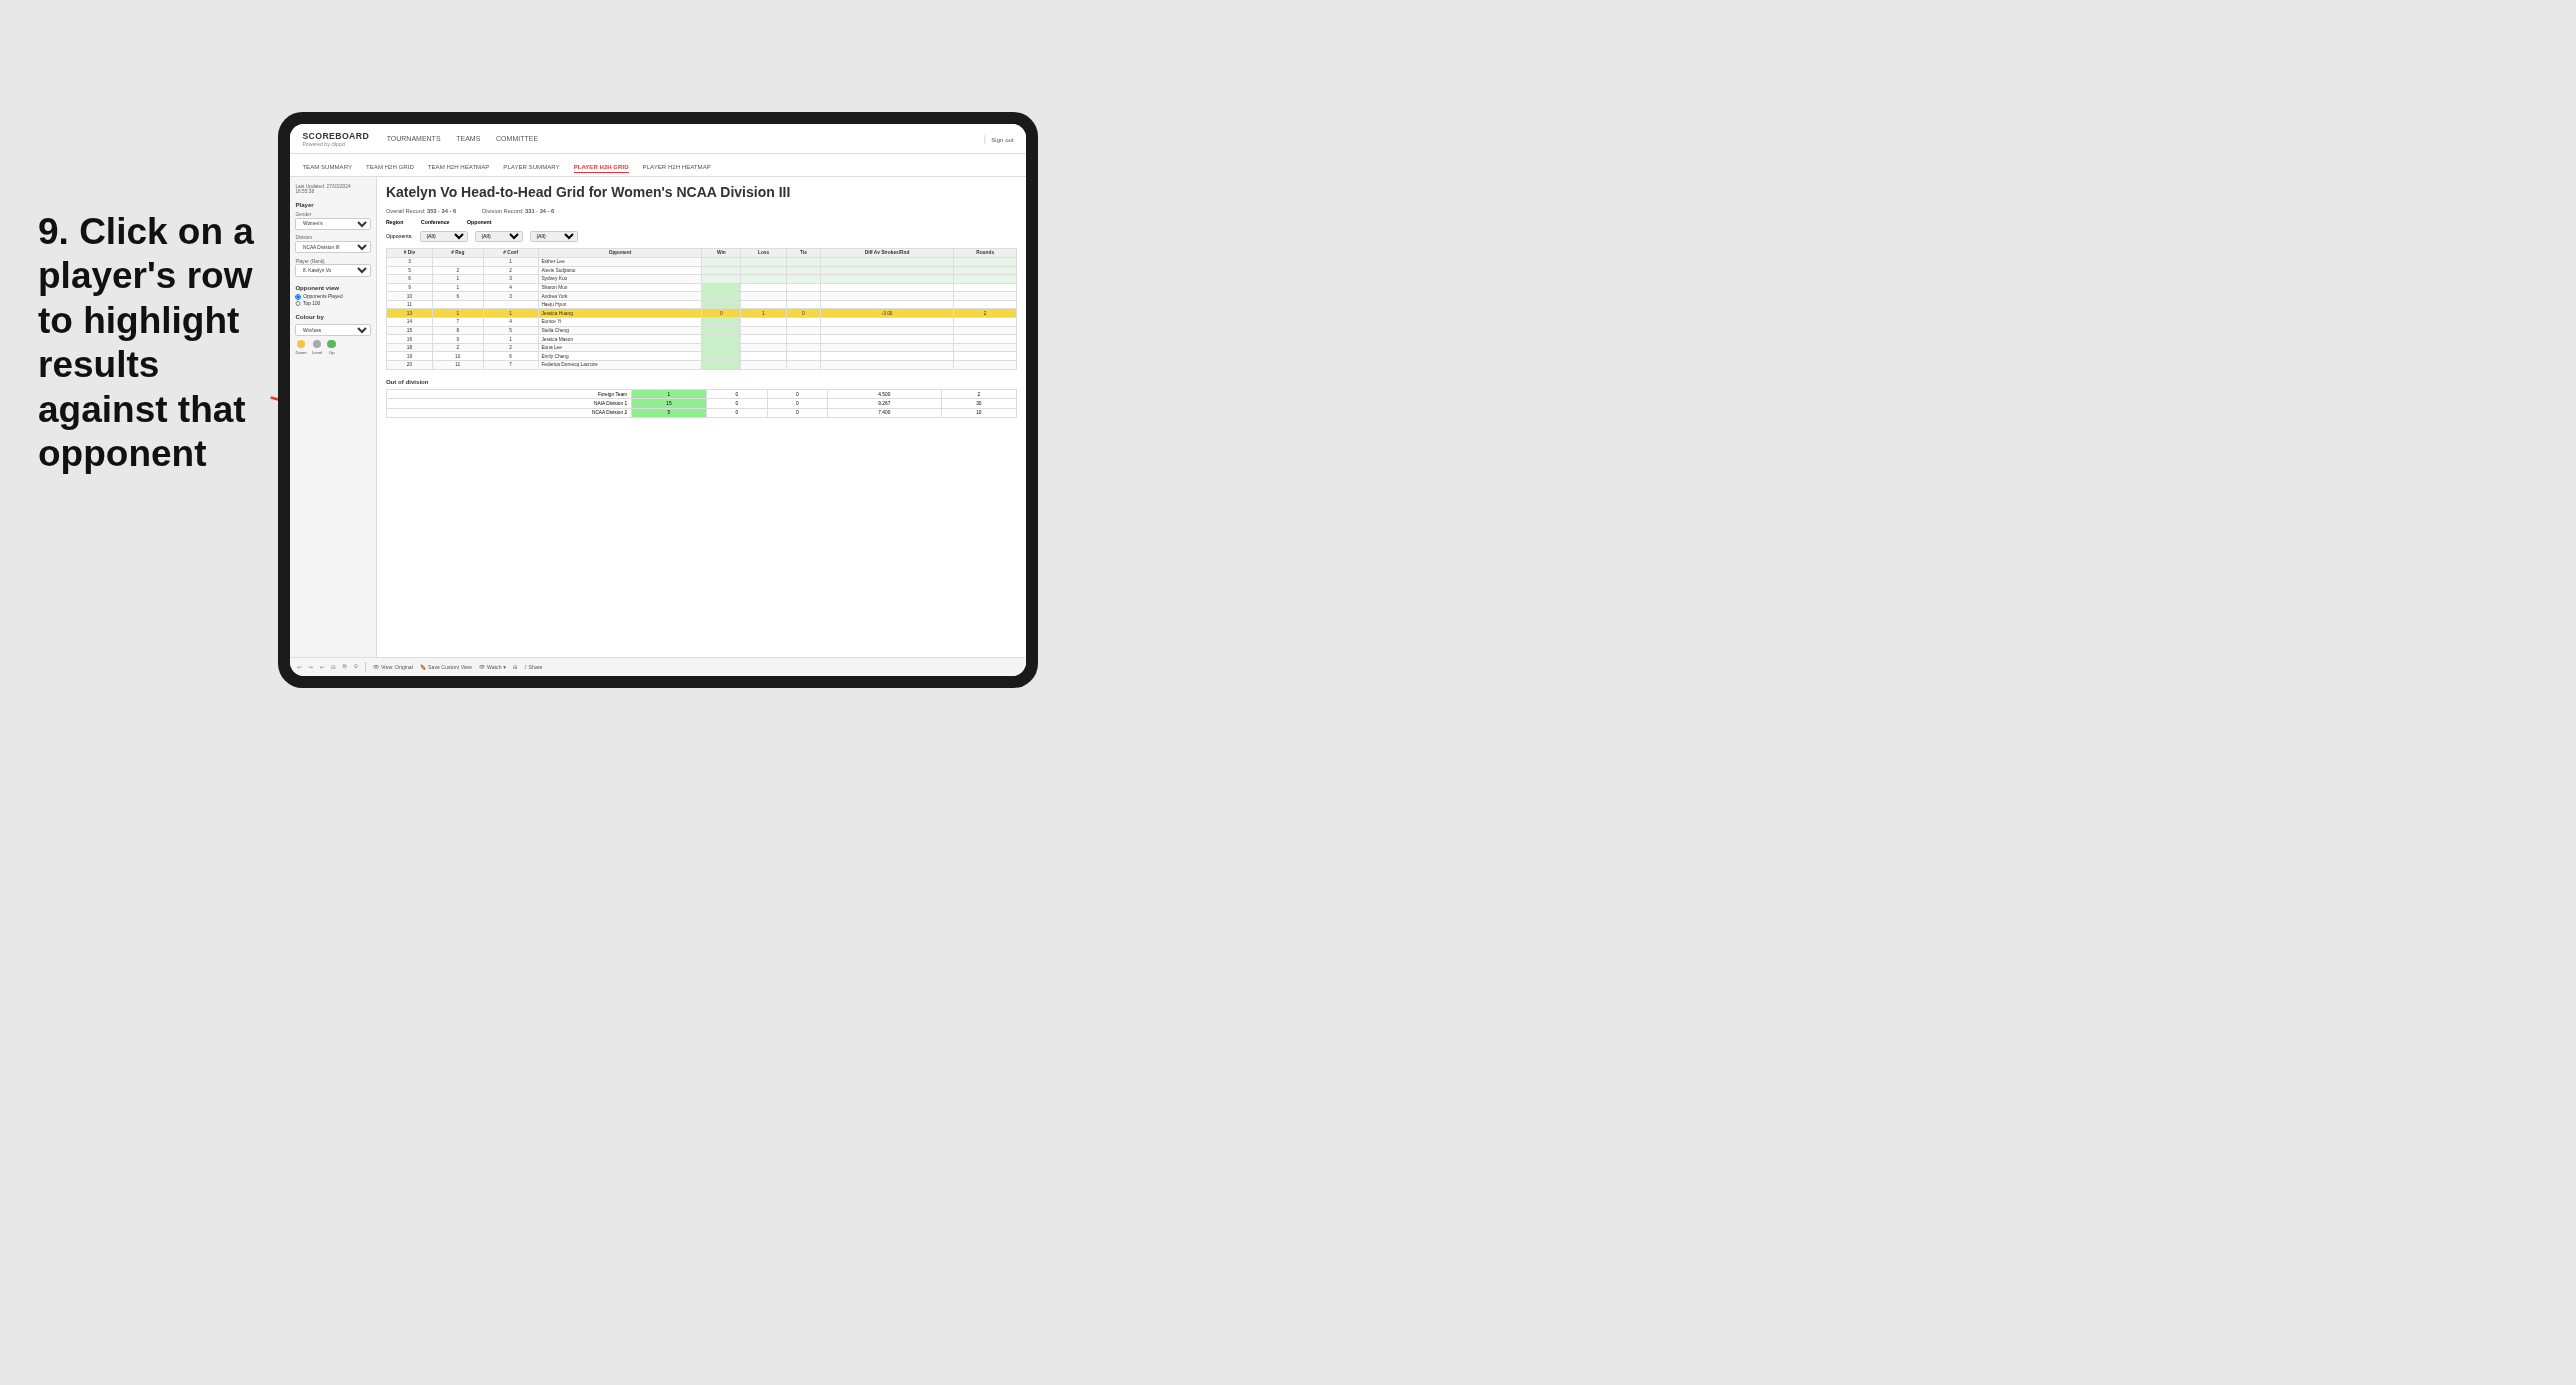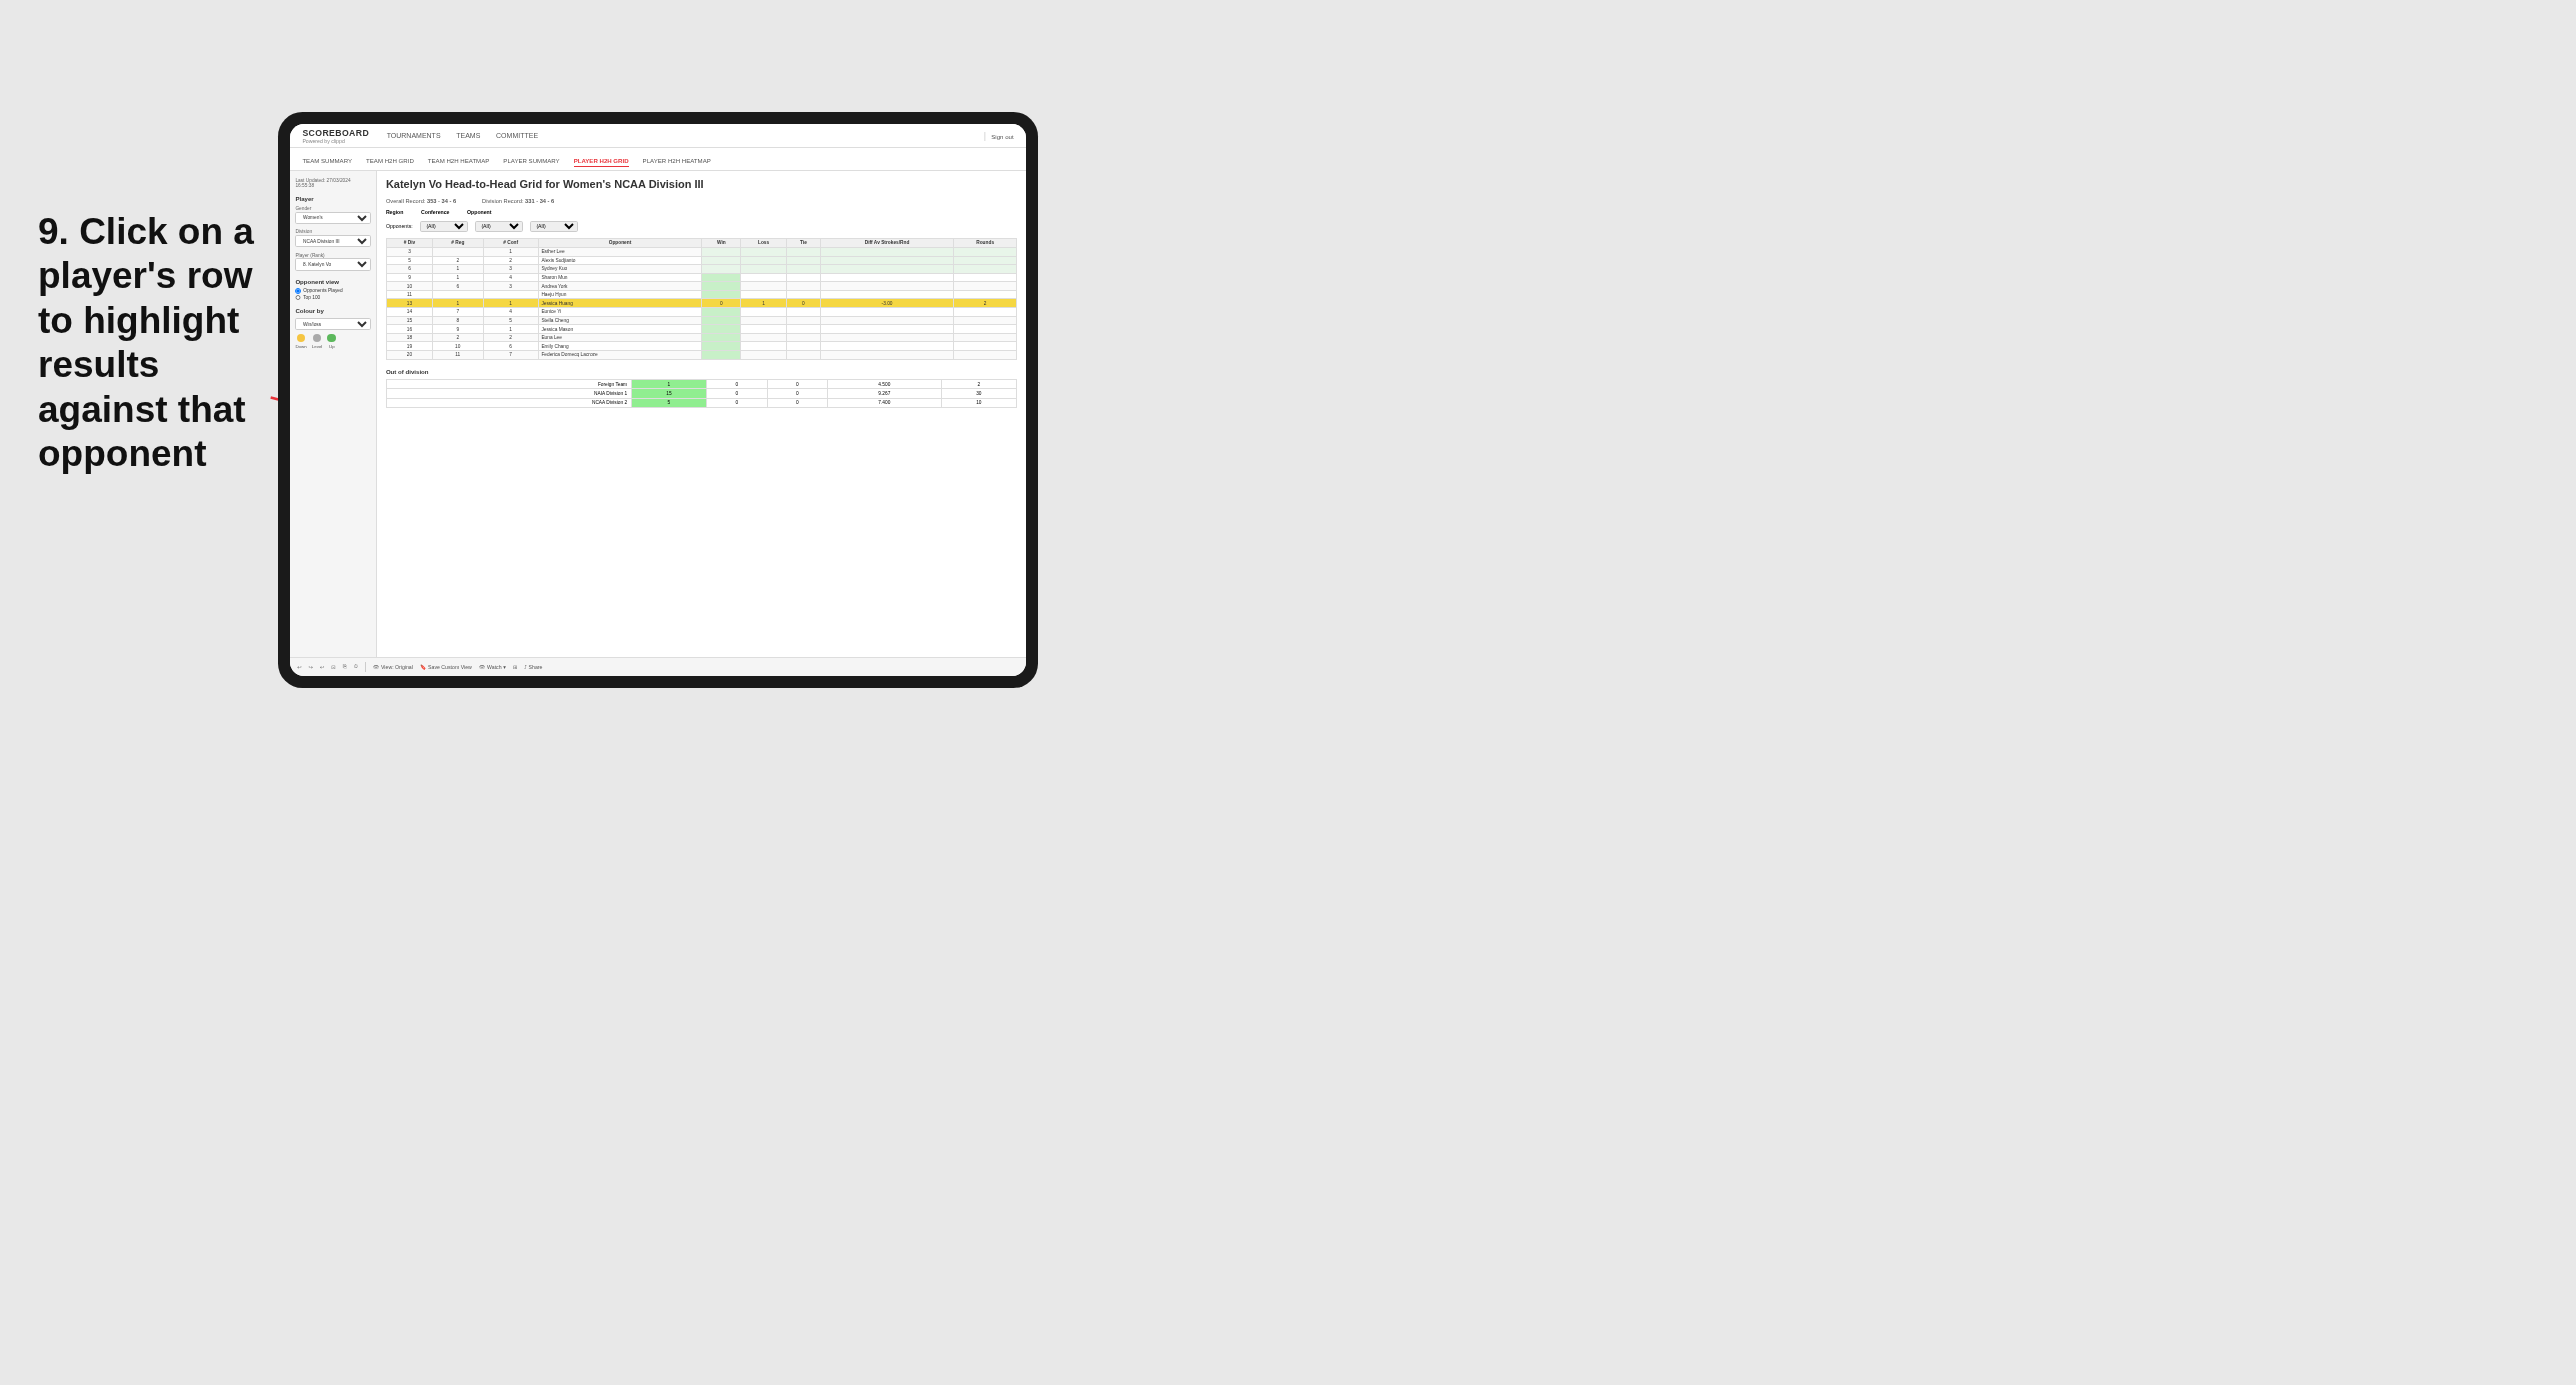--- a/index.html
+++ b/index.html
@@ -34,21 +34,21 @@
       flex-direction: column;
     }
 
     
     .nav-bar {
       display: flex;
       align-items: center;
       padding: 5.2px 12.2px;
       border-bottom: 0.9px solid #ddd;
       background: #fff;
-      height: 24px;
+      height: 30px;
     }
 
     .logo-area {
       display: flex;
       flex-direction: column;
       margin-right: 17.5px;
     }
 
     .logo-title {
       font-size: 8.7px;
@@ -210,21 +210,21 @@
 
     
     .grid-area {
       flex: 1;
       padding: 7px 8.7px;
       overflow-y: auto;
       font-size: 5.7px;
     }
 
     .grid-title {
-      font-size: 11px;
+      font-size: 14px;
       font-weight: bold;
       color: #333;
       margin-bottom: 8px;
     }
 
     .grid-records {
       display: flex;
       gap: 26px;
       font-size: 5.7px;
       color: #555;

